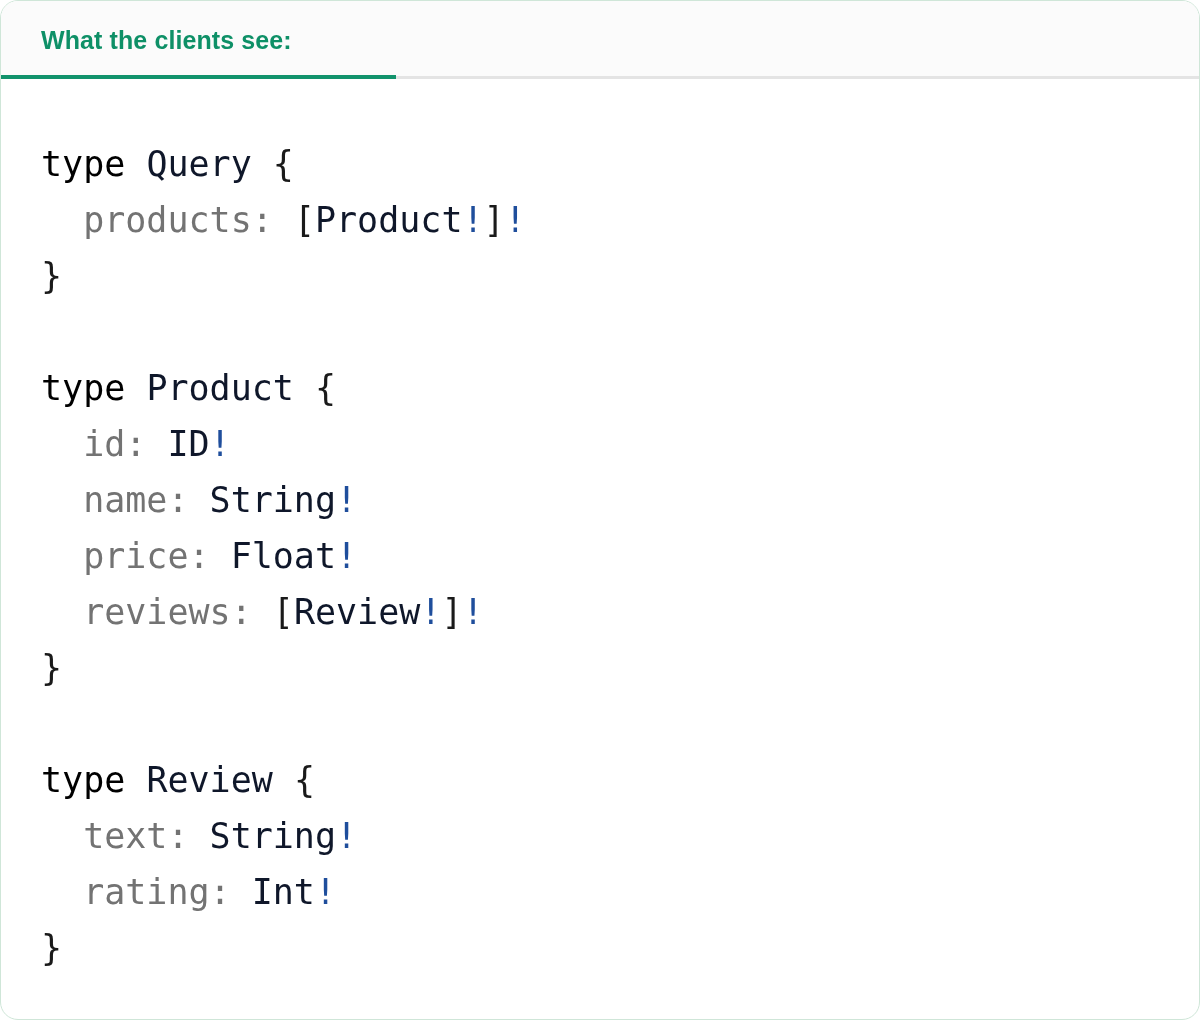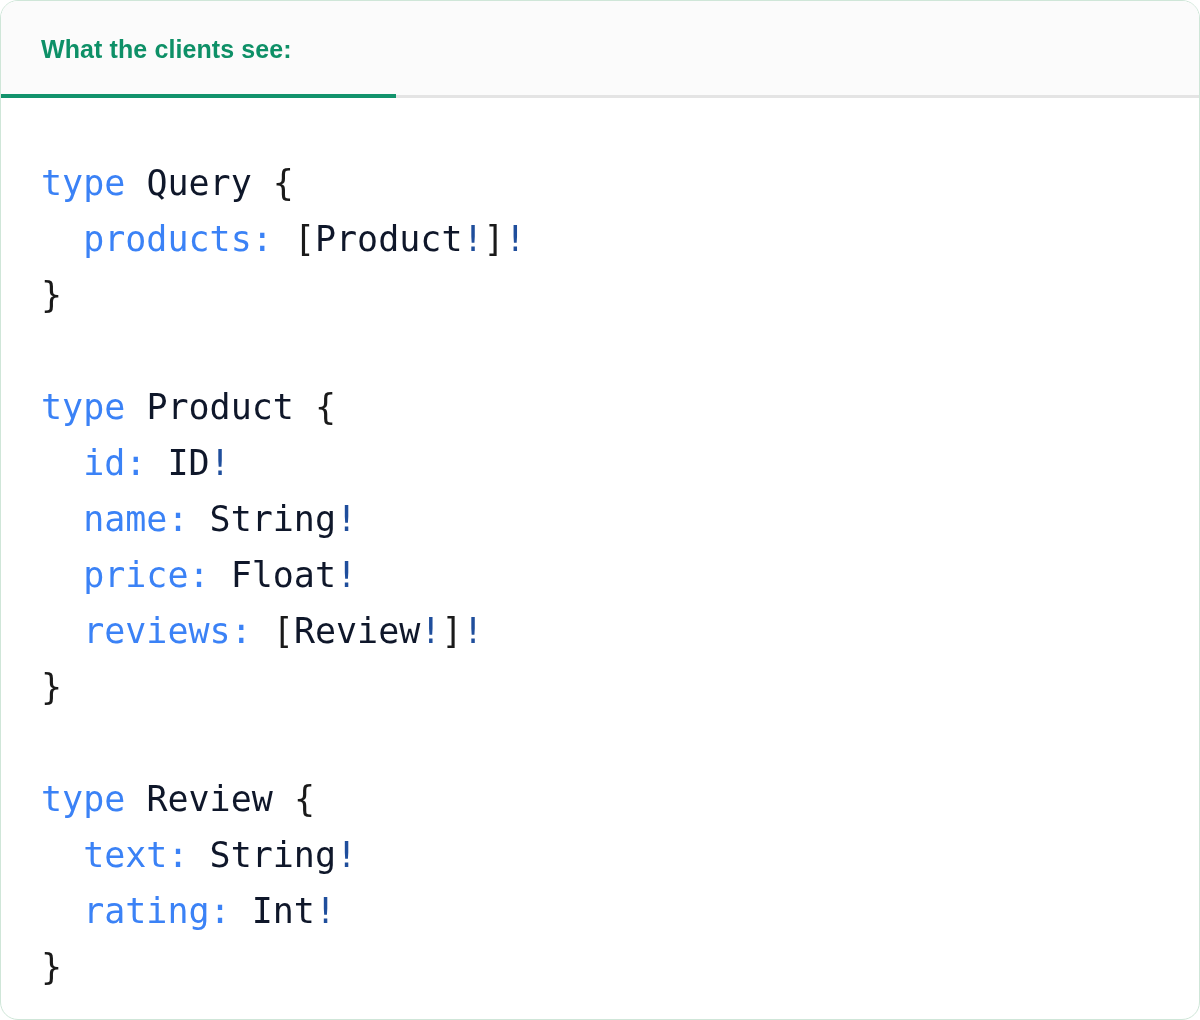--- a/index.html
+++ b/index.html
@@ -21,21 +21,21 @@
     height: 1020px;
     background: #ffffff;
     border: 1px solid #cfe6d8;
     border-radius: 18px;
     overflow: hidden;
   }
 
   
   .tabstrip {
     position: relative;
-    height: 97px;
+    height: 78px;
     background: #fbfbfb;
     display: flex;
     align-items: center;
   }
   .tab {
     height: 97px;
     display: flex;
     align-items: center;
     padding: 0 44px 0 40px;
     box-sizing: border-box;
@@ -80,23 +80,23 @@
   }
   .code .ln {
     display: block;
     height: 56px;
   }
   .code .ln.blank {
     height: 56px;
   }
 
   
-  .tok-kw    { color: #3b82f6; }  
+  .tok-kw    { color: #000000; }  
   .tok-type  { color: #0f172a; }  
-  .tok-field { color: #3b82f6; }  
+  .tok-field { color: #737373; }  
   .tok-punct { color: #1a1a1a; }  
   .tok-bang  { color: #1f4e9c; }  
 </style>
 </head>
 <body>
 
 <div class="card">
 
   <div class="tabstrip">
     <div class="tab">

